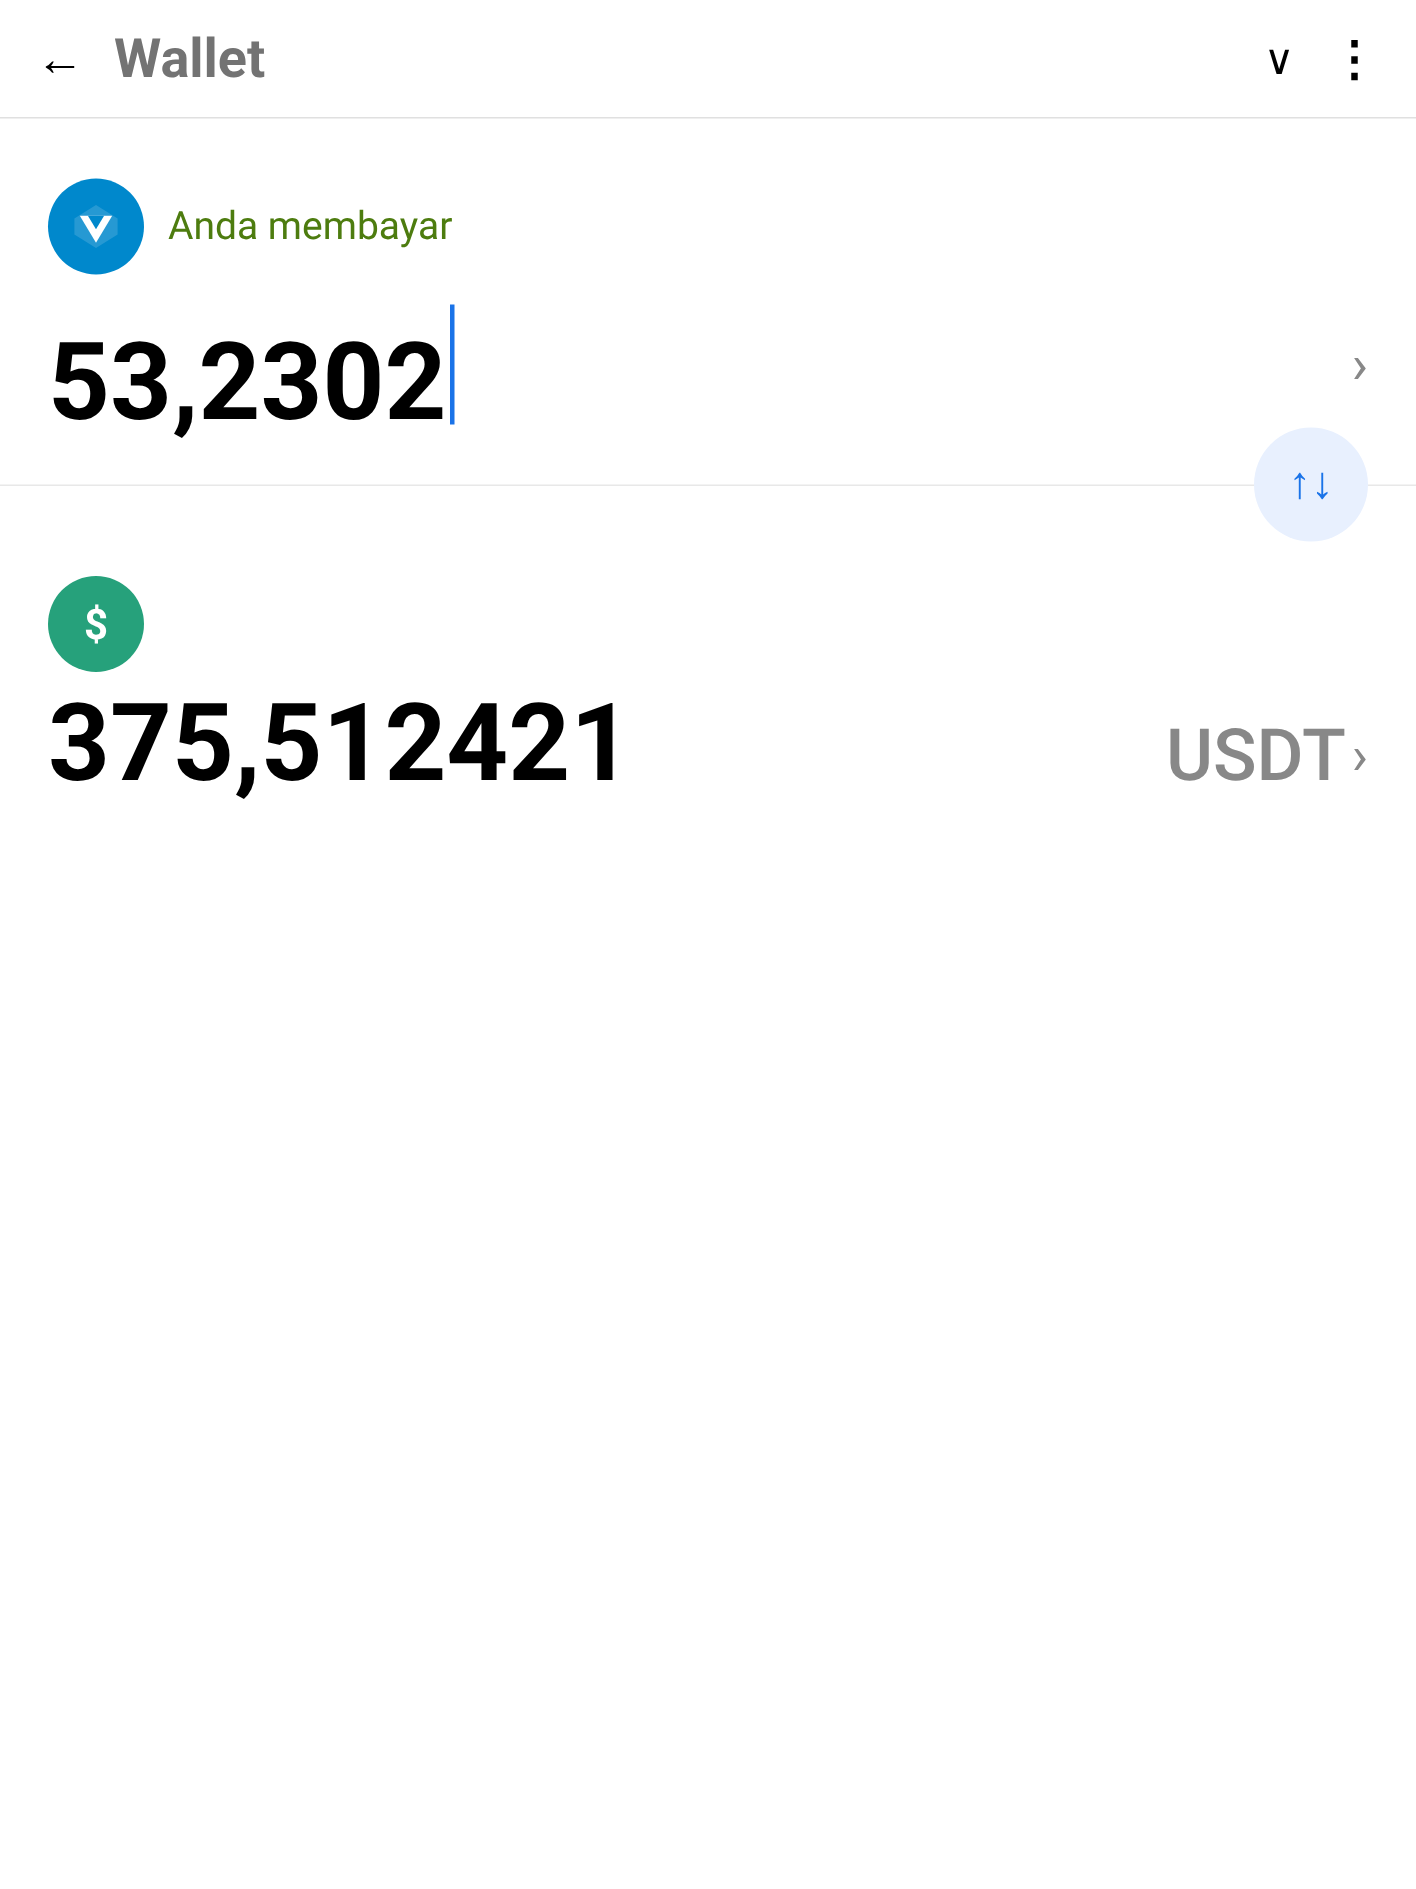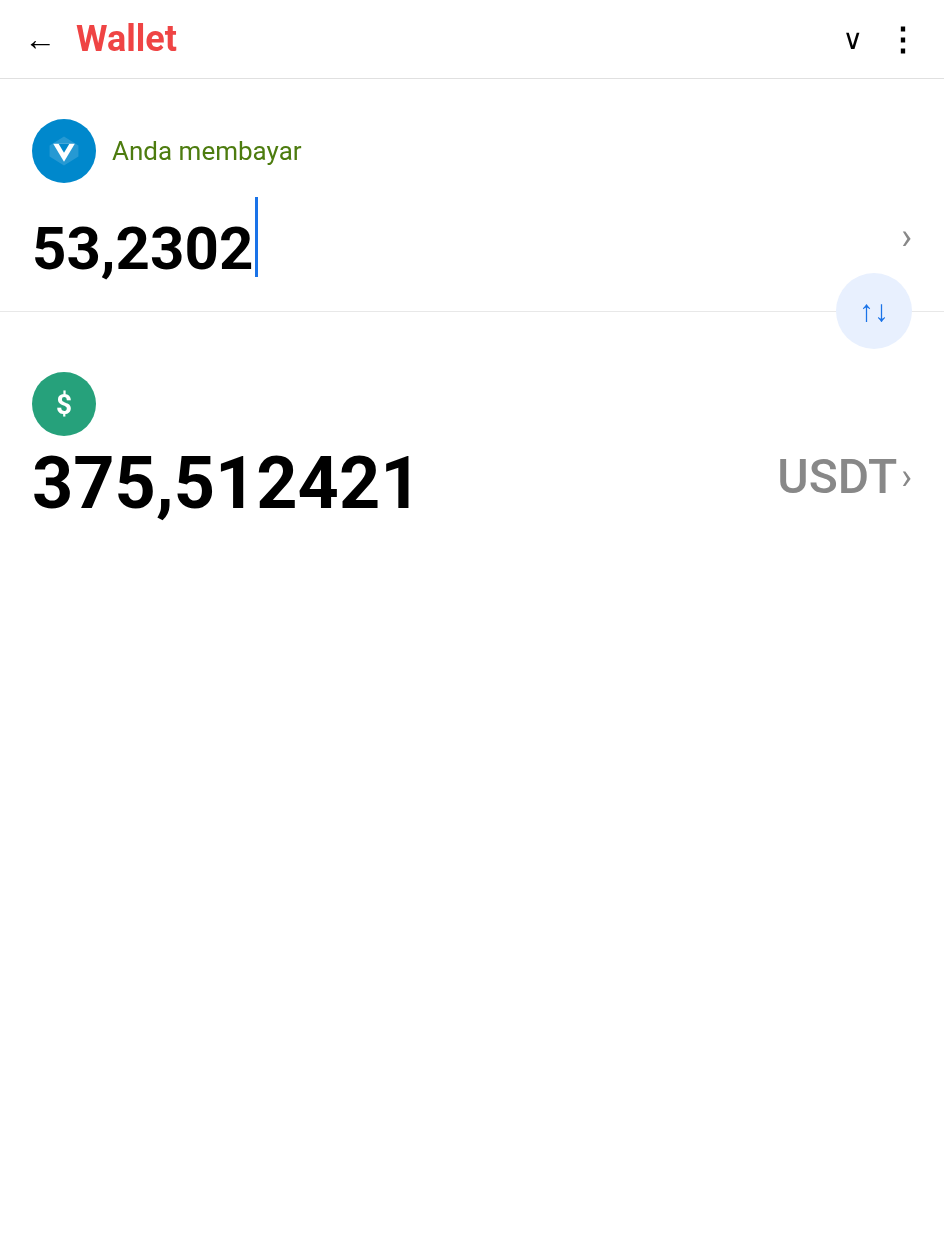--- a/index.html
+++ b/index.html
@@ -30,21 +30,21 @@
       font-size: 32px;
       color: #000;
       cursor: pointer;
       margin-right: 20px;
       line-height: 1;
     }
 
     .header-title {
       font-size: 36px;
       font-weight: 700;
-      color: #ef4444;
+      color: #737373;
       flex: 1;
     }
 
     .header-chevron {
       font-size: 28px;
       color: #000;
       cursor: pointer;
       margin-right: 24px;
     }
 
@@ -112,21 +112,21 @@
       margin-top: 8px;
     }
 
     .amount-input-wrapper {
       display: flex;
       align-items: center;
       position: relative;
     }
 
     .amount-value {
-      font-size: 60px;
+      font-size: 72px;
       font-weight: 700;
       color: #000;
       line-height: 1;
       margin-top: 24px;
     }
 
     .cursor-line {
       width: 3px;
       height: 80px;
       background: #1a73e8;
@@ -195,21 +195,21 @@
     }
 
     .usdt-icon-text {
       font-size: 28px;
       font-weight: 700;
       color: white;
     }
 
     .receive-amount-row {
       display: flex;
-      align-items: flex-start;
+      align-items: flex-end;
       justify-content: space-between;
       margin-top: 0;
       gap: 28px;
     }
 
     .receive-amount-value {
       font-size: 72px;
       font-weight: 700;
       color: #000;
       line-height: 1;

